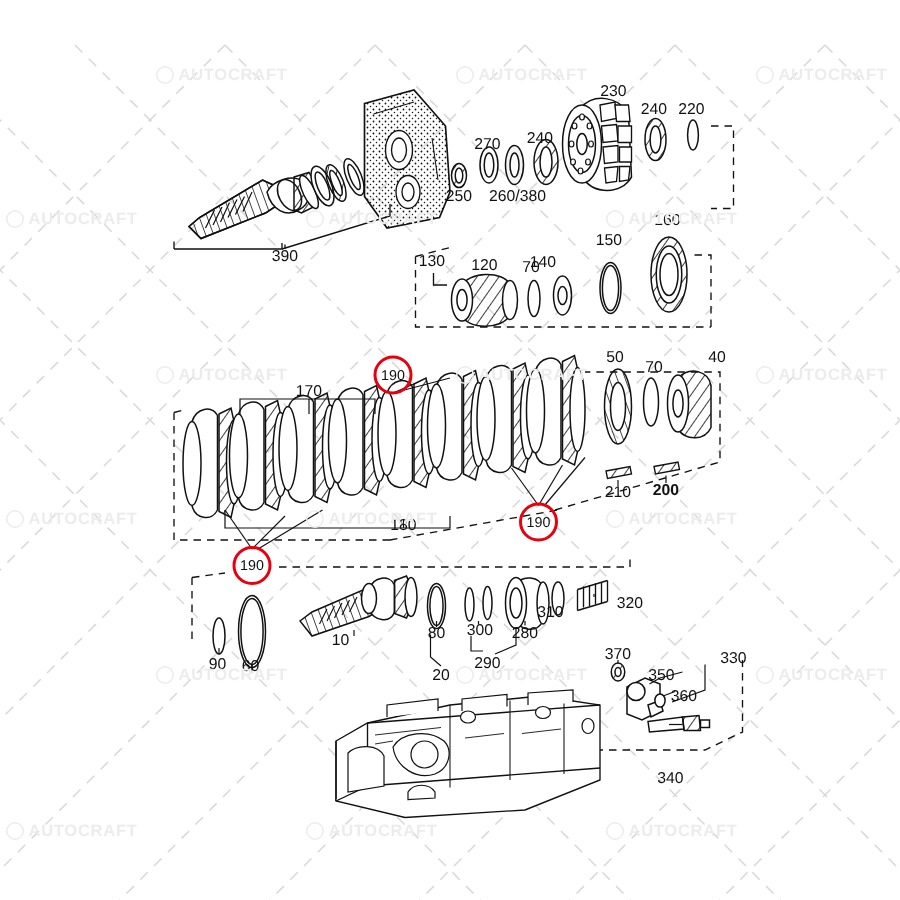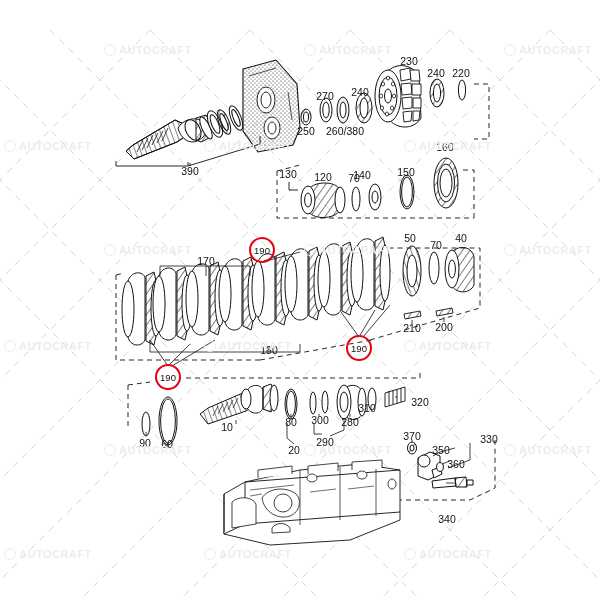--- a/index.html
+++ b/index.html
@@ -430,29 +430,29 @@
       <div class="lbl" style="left: 325px; top: 96px;">270</div>
       <div class="lbl" style="left: 345px; top: 131px;">260/380</div>
       <div class="lbl" style="left: 360px; top: 92px;">240</div>
       <div class="lbl" style="left: 409px; top: 61px;">230</div>
       <div class="lbl" style="left: 436px; top: 73px;">240</div>
       <div class="lbl" style="left: 461px; top: 73px;">220</div>
       <div class="lbl" style="left: 288px; top: 174px;">130</div>
       <div class="lbl" style="left: 323px; top: 177px;">120</div>
       <div class="lbl" style="left: 354px; top: 178px;">70</div>
       <div class="lbl" style="left: 362px; top: 175px;">140</div>
-      <div class="lbl" style="left: 406px; top: 172px;">150</div>
+      <div class="lbl" style="left: 406px; top: 160px;">150</div>
       <div class="lbl" style="left: 445px; top: 147px;">160</div>
       <div class="lbl" style="left: 206px; top: 261px;">170</div>
       <div class="lbl" style="left: 269px; top: 350px;">180</div>
       <div class="lbl" style="left: 410px; top: 238px;">50</div>
       <div class="lbl" style="left: 436px; top: 245px;">70</div>
-      <div class="lbl" style="left: 461px; top: 238px;">40</div>
+      <div class="lbl" style="left: 478px; top: 238px;">40</div>
       <div class="lbl" style="left: 412px; top: 328px;">210</div>
-      <div class="lbl" style="left: 444px; top: 327px;">200</div>
+      <div class="lbl" style="left: 444px; top: 327px; font-weight: bold;">200</div>
       <div class="lbl" style="left: 145px; top: 443px;">90</div>
       <div class="lbl" style="left: 167px; top: 444px;">60</div>
       <div class="lbl" style="left: 227px; top: 427px;">10</div>
       <div class="lbl" style="left: 294px; top: 450px;">20</div>
       <div class="lbl" style="left: 291px; top: 422px;">80</div>
       <div class="lbl" style="left: 320px; top: 420px;">300</div>
       <div class="lbl" style="left: 325px; top: 442px;">290</div>
       <div class="lbl" style="left: 350px; top: 422px;">280</div>
       <div class="lbl" style="left: 367px; top: 408px;">310</div>
       <div class="lbl" style="left: 396px; top: 402px; padding-left: 48px;">320</div>

